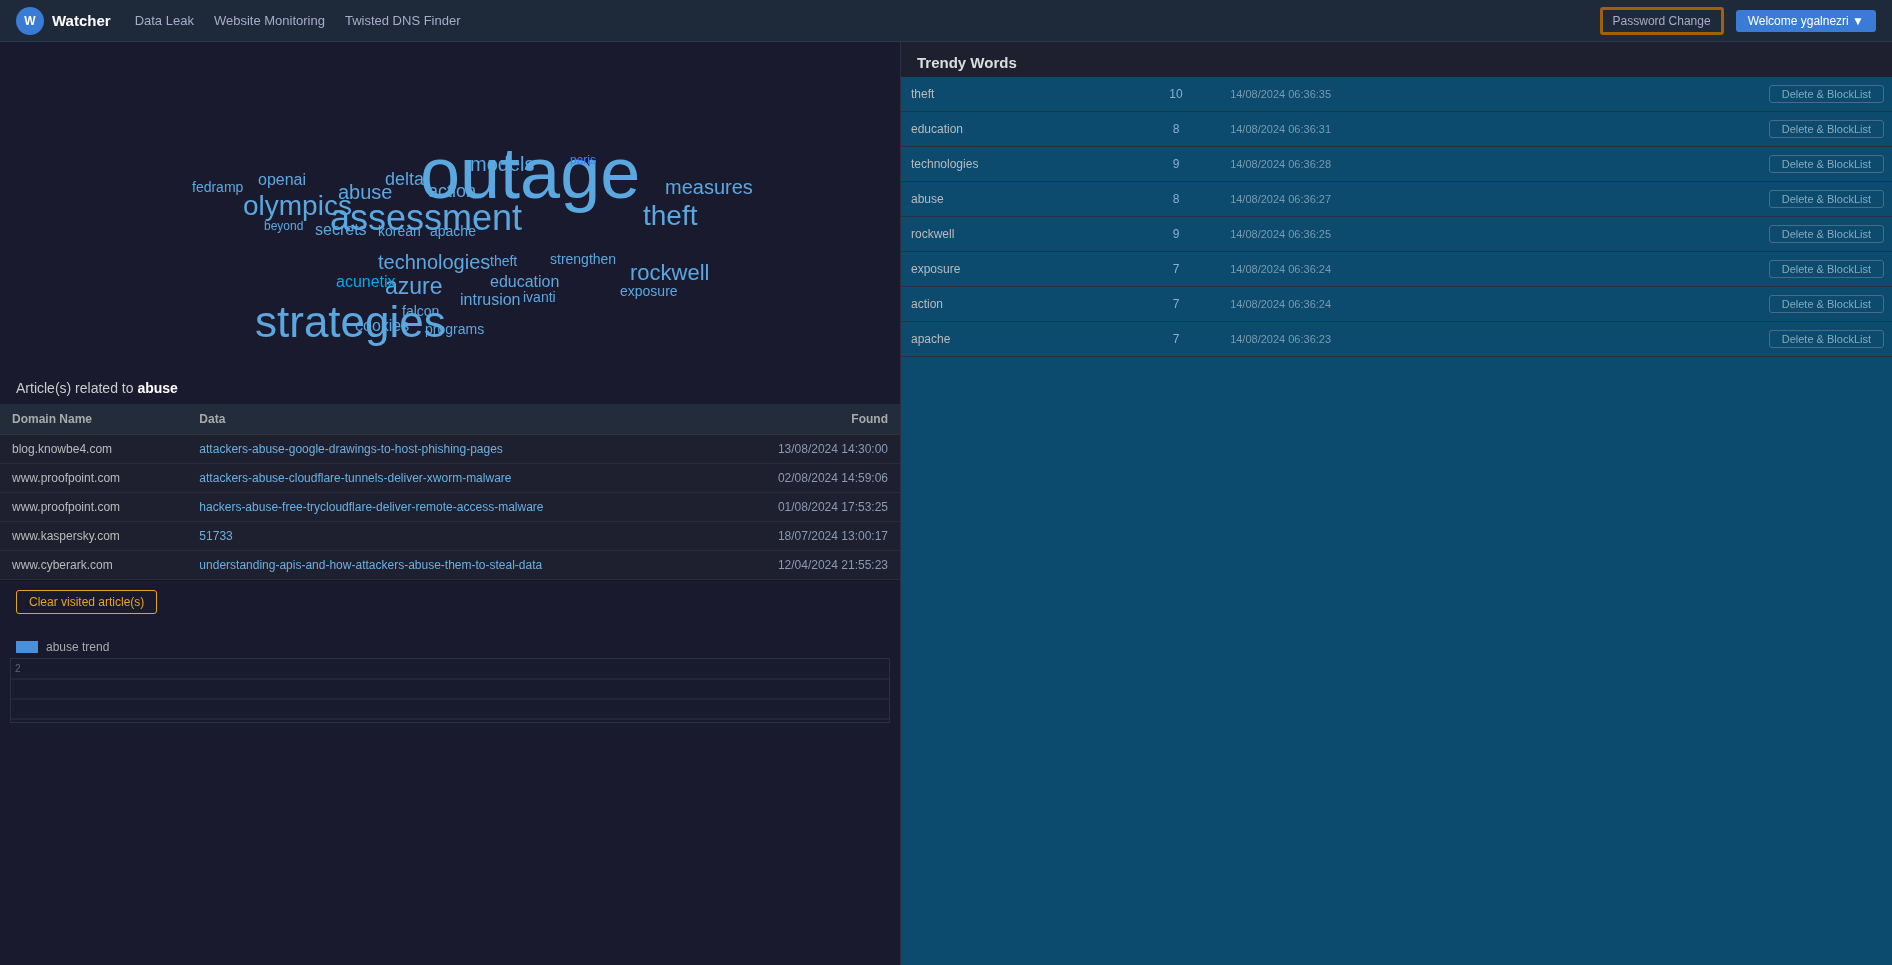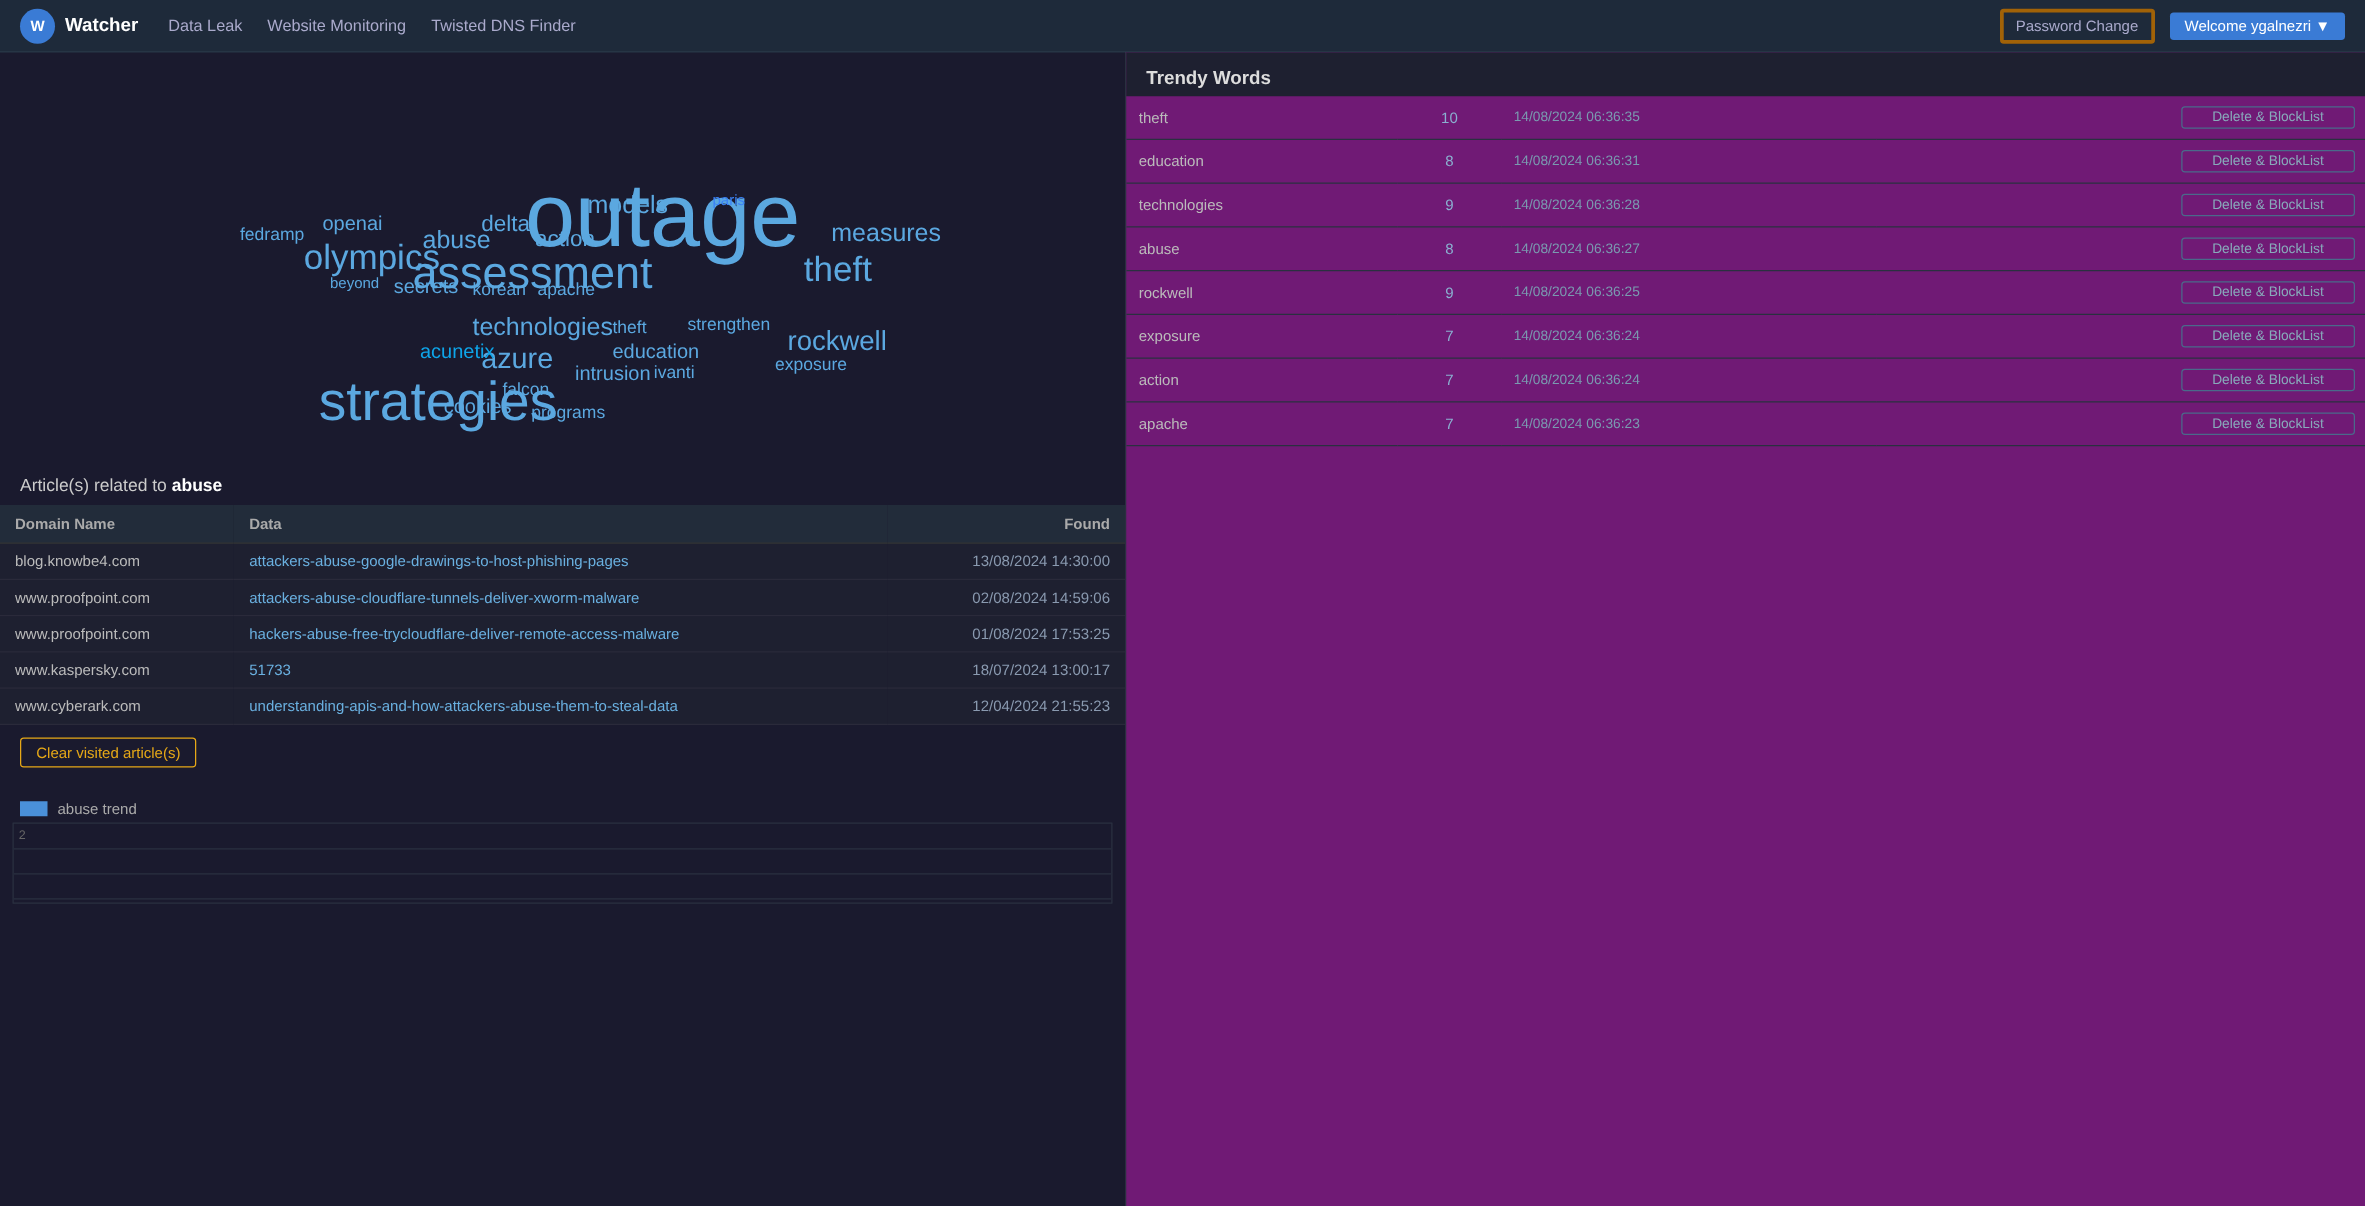--- a/index.html
+++ b/index.html
@@ -144,21 +144,21 @@
     }
     .trend-grid-lines {
       position: absolute;
       width: 100%;
       height: 100%;
     }
 
     
     .right-panel {
       flex: 1;
-      background: #701a75;
+      background: #0c4a6e;
       border-left: 1px solid #2a3040;
       display: flex;
       flex-direction: column;
     }
     .trendy-header {
       padding: 12px 16px 6px;
       font-size: 15px;
       color: #ddd;
       font-weight: bold;
       background: #1e2030;
@@ -174,21 +174,21 @@
     .trendy-table tbody td {
       padding: 8px 10px;
       font-size: 12px;
       color: #bbb;
     }
     .trendy-table tbody td:nth-child(2) { color: #8ab0d0; text-align: center; }
     .trendy-table tbody td:nth-child(3) { color: #7a9ab0; font-size: 11px; }
     .btn-delete-blocklist {
       background: transparent;
       border: 1px solid #4a6a8a;
-      color: #8ab; padding: 2px 24px; border-radius: 3px; cursor: pointer; font-size: 11px; white-space: nowrap;
+      color: #8ab; padding: 2px 12px; border-radius: 3px; cursor: pointer; font-size: 11px; white-space: nowrap;
     }
     .trendy-table tbody td:last-child { text-align: right; padding-right: 8px; }
 
     
     ::-webkit-scrollbar { width: 6px; }
     ::-webkit-scrollbar-track { background: #1a1a2e; }
     ::-webkit-scrollbar-thumb { background: #3a5070; border-radius: 3px; }
 
     .right-scroll-container {
       overflow-y: auto;

